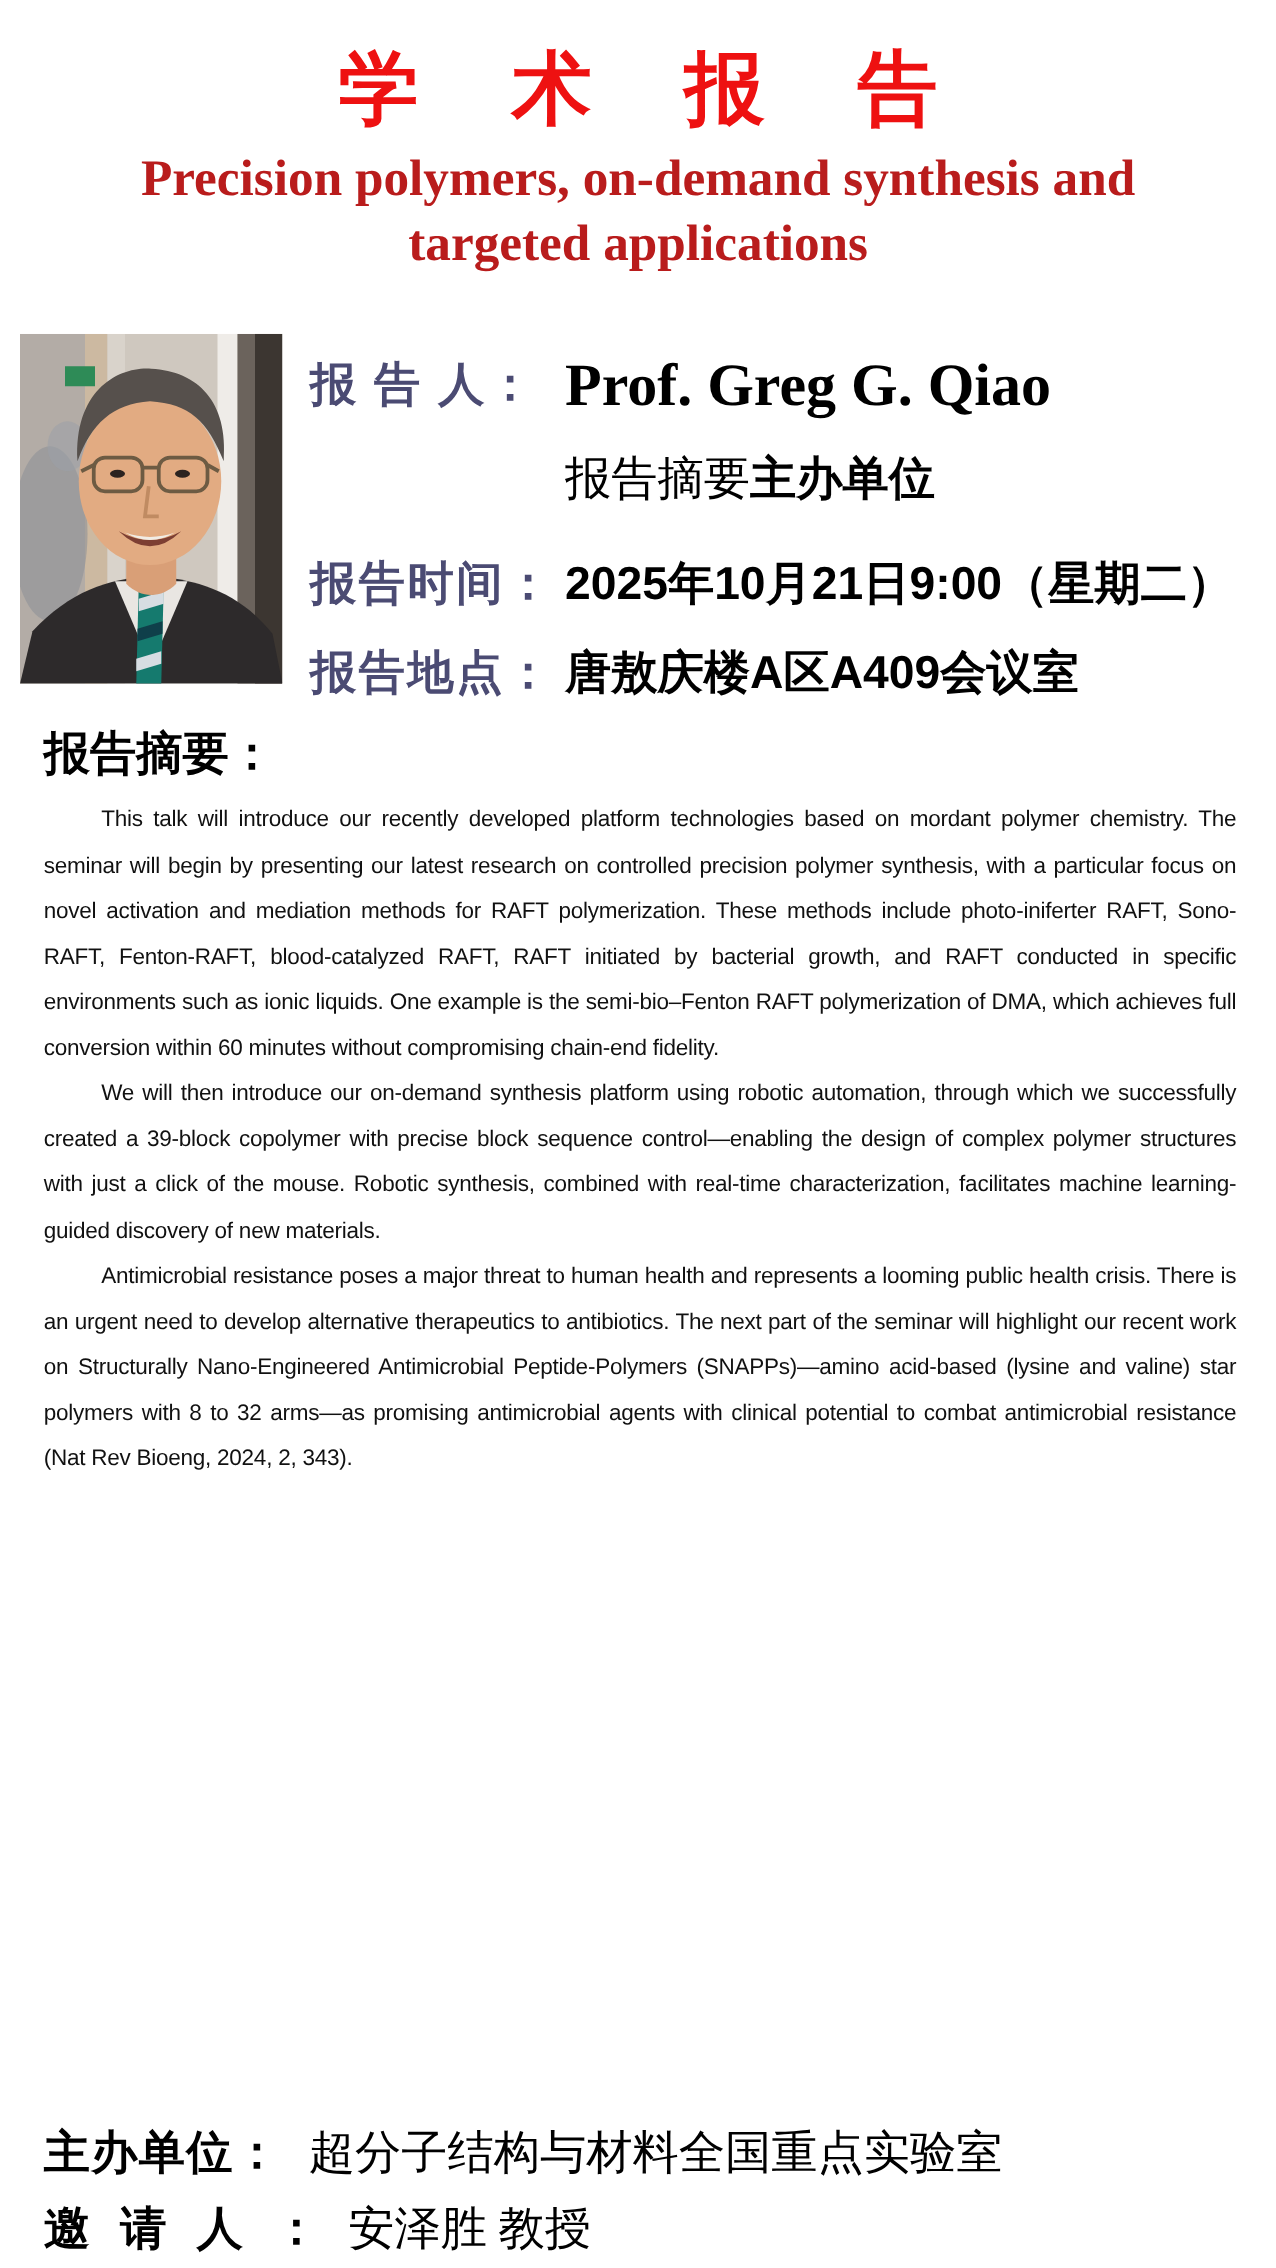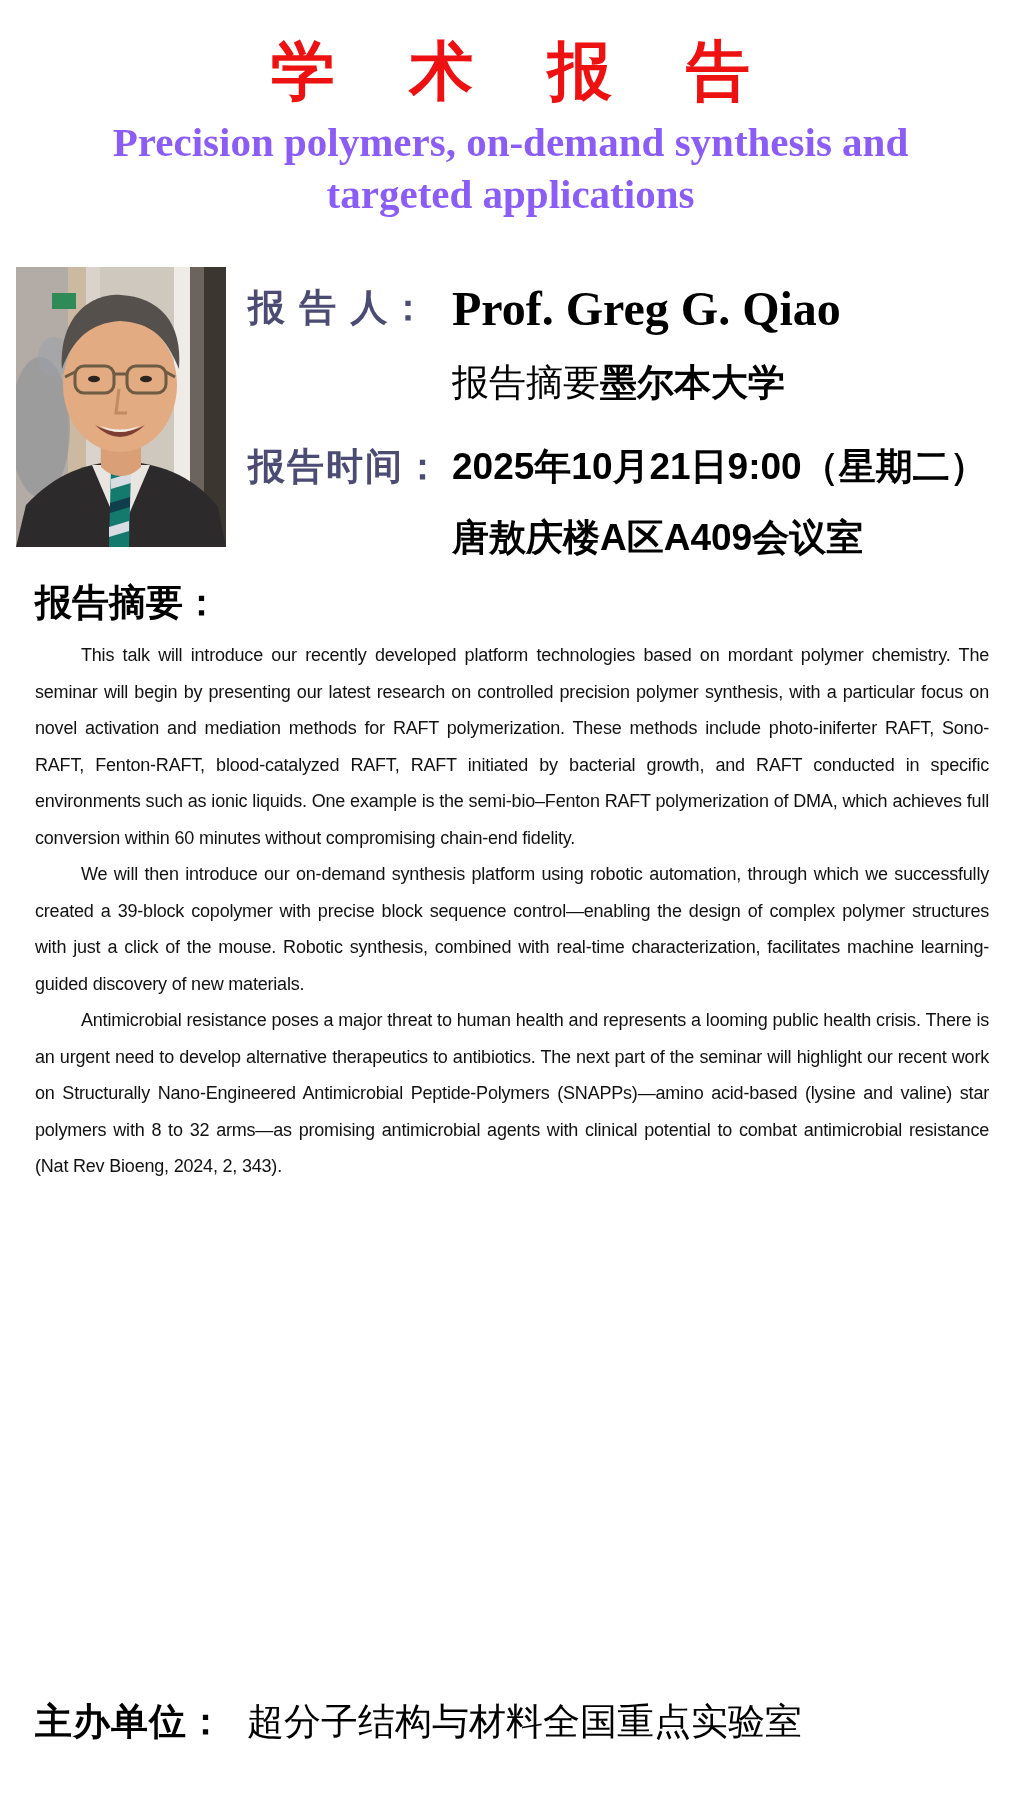--- a/index.html
+++ b/index.html
@@ -23,21 +23,21 @@
     text-indent: 26px; 
   }
 
   .english-title {
     position: absolute; top: 116px; left: 0; width: 100%;
     text-align: center;
     font-family: "Liberation Serif", serif;
     font-weight: bold;
     font-size: 41px;
     line-height: 52px;
-    color: #8b5cf6;
+    color: #b91c1c;
   }
 
   .photo {
     position: absolute; left: 16px; top: 267px;
     width: 210px; height: 280px;
     overflow: hidden;
   }
 
   .info-label {
     position: absolute; left: 248px;
@@ -136,34 +136,38 @@
       <path d="M103 122 L100 146 L111 146" stroke="#c08b62" stroke-width="3" fill="none"></path>
       <path d="M79 158 Q104 182 129 158 Q104 172 79 158 Z" fill="#7d3f33"></path>
       <path d="M84 159 Q104 171 124 159 Q104 166 84 159 Z" fill="#f1ece5"></path>
     </svg>
   </div>
 
   <div class="info-label" style="top: 283px;">报 告 人：</div>
   <div class="info-value value-serif" style="top: 281px;">Prof. Greg G. Qiao</div>
 
   <div class="info-value" style="top: 358px;">
-    <span class="affil-normal">报告摘要</span><span class="affil-bold">墨尔本大学</span>
+    <span class="affil-normal">报告摘要</span><span class="affil-bold">主办单位</span>
   </div>
 
   <div class="info-label" style="top: 442px;">报告时间：</div>
   <div class="info-value" style="top: 442px;">2025年10月21日9:00（星期二）</div>
 
+  <div class="info-label" style="top: 513px;">报告地点：</div>
   <div class="info-value" style="top: 513px;">唐敖庆楼A区A409会议室</div>
 
   <div class="abstract-heading">报告摘要：</div>
 
   <div class="abstract-body">
     <p>This talk will introduce our recently developed platform technologies based on mordant polymer chemistry. The seminar will begin by presenting our latest research on controlled precision polymer synthesis, with a particular focus on novel activation and mediation methods for RAFT polymerization. These methods include photo-iniferter RAFT, Sono-RAFT, Fenton-RAFT, blood-catalyzed RAFT, RAFT initiated by bacterial growth, and RAFT conducted in specific environments such as ionic liquids. One example is the semi-bio–Fenton RAFT polymerization of DMA, which achieves full conversion within 60 minutes without compromising chain-end fidelity.</p>
     <p>We will then introduce our on-demand synthesis platform using robotic automation, through which we successfully created a 39-block copolymer with precise block sequence control—enabling the design of complex polymer structures with just a click of the mouse. Robotic synthesis, combined with real-time characterization, facilitates machine learning-guided discovery of new materials.</p>
     <p>Antimicrobial resistance poses a major threat to human health and represents a looming public health crisis. There is an urgent need to develop alternative therapeutics to antibiotics. The next part of the seminar will highlight our recent work on Structurally Nano-Engineered Antimicrobial Peptide-Polymers (SNAPPs)—amino acid-based (lysine and valine) star polymers with 8 to 32 arms—as promising antimicrobial agents with clinical potential to combat antimicrobial resistance (Nat Rev Bioeng, 2024, 2, 343).</p>
   </div>
 
   <div class="footer-line host-line">
     <span class="footer-label">主办单位：</span><span class="footer-value">超分子结构与材料全国重点实验室</span>
   </div>
 
+  <div class="footer-line inviter-line">
+    <span class="footer-label">邀 请 人 ：</span><span class="footer-value">安泽胜 教授</span>
+  </div>
 
 </div>
 
 </body></html>

